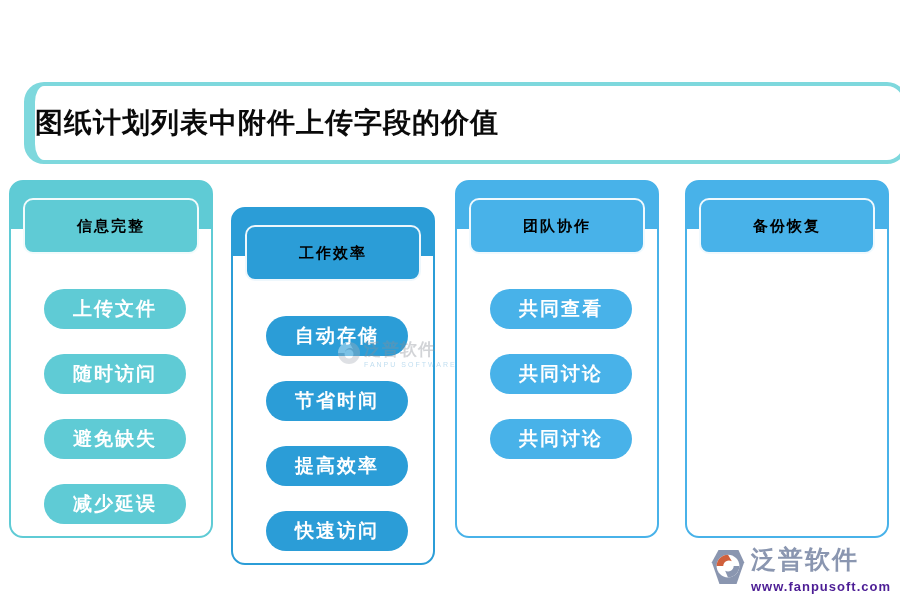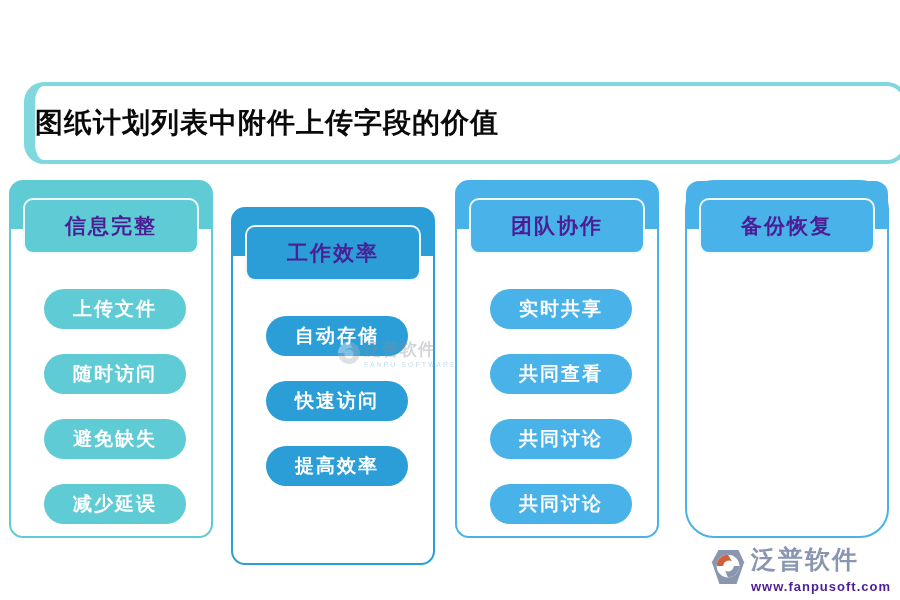--- a/index.html
+++ b/index.html
@@ -25,21 +25,21 @@
   .card-top{
     position:absolute;top:-1px;left:-1px;right:-1px;height:48px;
     background:var(--c);border-radius:13px 13px 0 0;
   }
   .card-header{
     position:absolute;top:16px;left:12px;right:12px;height:56px;
     background:var(--c);border:2px solid rgba(255,255,255,0.92);
     border-radius:10px;display:flex;align-items:center;justify-content:center;
   }
   .card-header span{
-    font-size:21px;font-weight:bold;color:#4c1d95;letter-spacing:2px;
+    font-size:15px;font-weight:bold;color:#000000;letter-spacing:2px;
   }
   .pills{
     position:absolute;top:107px;left:0;right:0;
     display:flex;flex-direction:column;align-items:center;gap:25px;padding-left:8px;
   }
   .pill{
     width:142px;height:40px;border-radius:21px;background:var(--c);
     color:#ffffff;font-size:19px;font-weight:bold;letter-spacing:2px;
     display:flex;align-items:center;justify-content:center;
   }
@@ -81,37 +81,37 @@
           <div class="pill">减少延误</div>
         </div>
       </div>
       <div class="card" style="--c: #2B9DD7; left: 231px; margin-top: 27px;">
         <div class="card-top"></div>
         <div class="card-header">
           <span>工作效率</span>
         </div>
         <div class="pills">
           <div class="pill">自动存储</div>
+          <div class="pill">节省时间</div>
+          <div class="pill">提高效率</div>
           <div class="pill">快速访问</div>
-          <div class="pill">提高效率</div>
         </div>
       </div>
       <div class="card" style="--c: #48B2E9; left: 455px;">
         <div class="card-top"></div>
         <div class="card-header">
           <span>团队协作</span>
         </div>
         <div class="pills">
-          <div class="pill">实时共享</div>
           <div class="pill">共同查看</div>
           <div class="pill">共同讨论</div>
           <div class="pill">共同讨论</div>
         </div>
       </div>
-      <div class="card" style="--c: #48B2E9; left: 685px; border-radius: 29px;">
+      <div class="card" style="--c: #48B2E9; left: 685px;">
         <div class="card-top"></div>
         <div class="card-header">
           <span>备份恢复</span>
         </div>
       </div>
     </div>
 
   <div class="watermark">
     <span>
       <svg width="24" height="24" viewBox="0 0 24 24">

